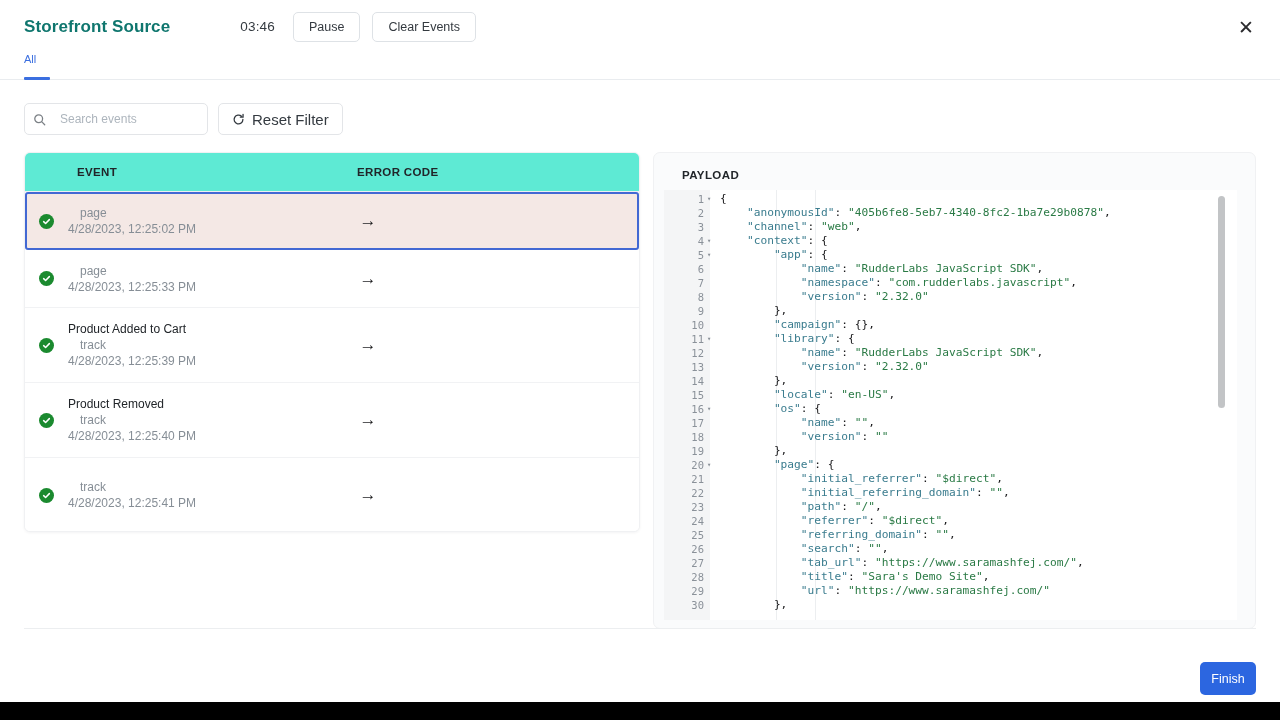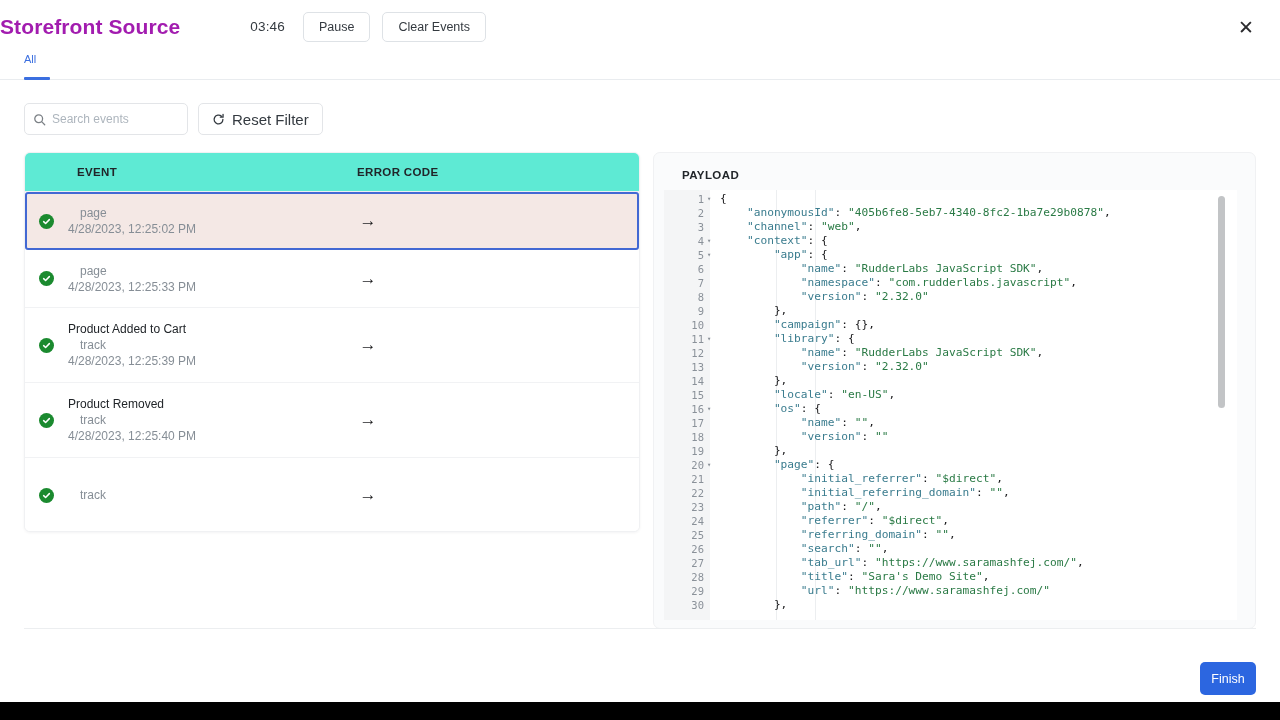--- a/index.html
+++ b/index.html
@@ -10,21 +10,22 @@
     overflow: hidden;
   }
 
   
   .header {
     position: absolute; left: 0; top: 0;
     width: 1280px; height: 53px;
     display: flex; align-items: center;
   }
   .header-title {
-    font-size: 21px; font-weight: bold; color: #a21caf;
+    margin-left: 24px;
+    font-size: 17px; font-weight: bold; color: #0f766e;
     letter-spacing: .1px;
   }
   .header-timer {
     margin-left: 70px;
     font-size: 13.5px; color: #343a40; letter-spacing: .2px;
   }
   .btn-outline {
     margin-left: 18px;
     height: 30px; padding: 0 15px;
     border: 1px solid #dee2e6; border-radius: 5px;
@@ -56,24 +57,24 @@
   }
   .tab-underline {
     position: absolute; left: 24px; top: 27px;
     width: 26px; height: 3px; background: #3b6fe0;
     border-radius: 1px;
   }
 
   
   .filterbar { position: absolute; left: 24px; top: 103px; display: flex; align-items: center; }
   .search-box {
-    width: 164px; height: 32px;
+    width: 184px; height: 32px;
     border: 1px solid #e3e5e8; border-radius: 5px;
     background: #fff; display: flex; align-items: center;
-    padding: 0 8px; cursor: text;
+    padding: 0 8px; cursor: text; gap: 8px;
   }
   .search-ico { width: 13px; height: 13px; flex: 0 0 auto; margin-right: 6px; opacity: .72; }
   .search-input {
     flex: 1 1 auto; border: none; outline: none; background: transparent;
     font-family: "Liberation Sans", sans-serif; font-size: 12px; color: #343a40;
   }
   .search-input::placeholder { color: #adb5bd; }
   .search-clear {
     font-size: 13px; color: #495057; cursor: pointer;
     padding-left: 5px; line-height: 1;
@@ -308,20 +309,21 @@
         <div class="err-col"></div>
       </div>
       <div class="row h3">
         <div class="status-dot">
           <svg viewBox="0 0 12 12" fill="none" stroke="#fff" stroke-width="2" stroke-linecap="round" stroke-linejoin="round">
             <polyline points="2.2,6.2 4.8,8.7 9.8,3.5"></polyline>
           </svg>
         </div>
         <div class="evt-col">
           <div class="evt-name-light">track</div>
+          <div class="evt-time">4/28/2023, 12:25:41 PM</div>
         </div>
         <div class="arrow-col">→</div>
         <div class="err-col"></div>
       </div>
     </div>
 </div>
 
 <div class="payload-card">
   <div class="payload-title">PAYLOAD</div>
   <div class="code-wrap">

